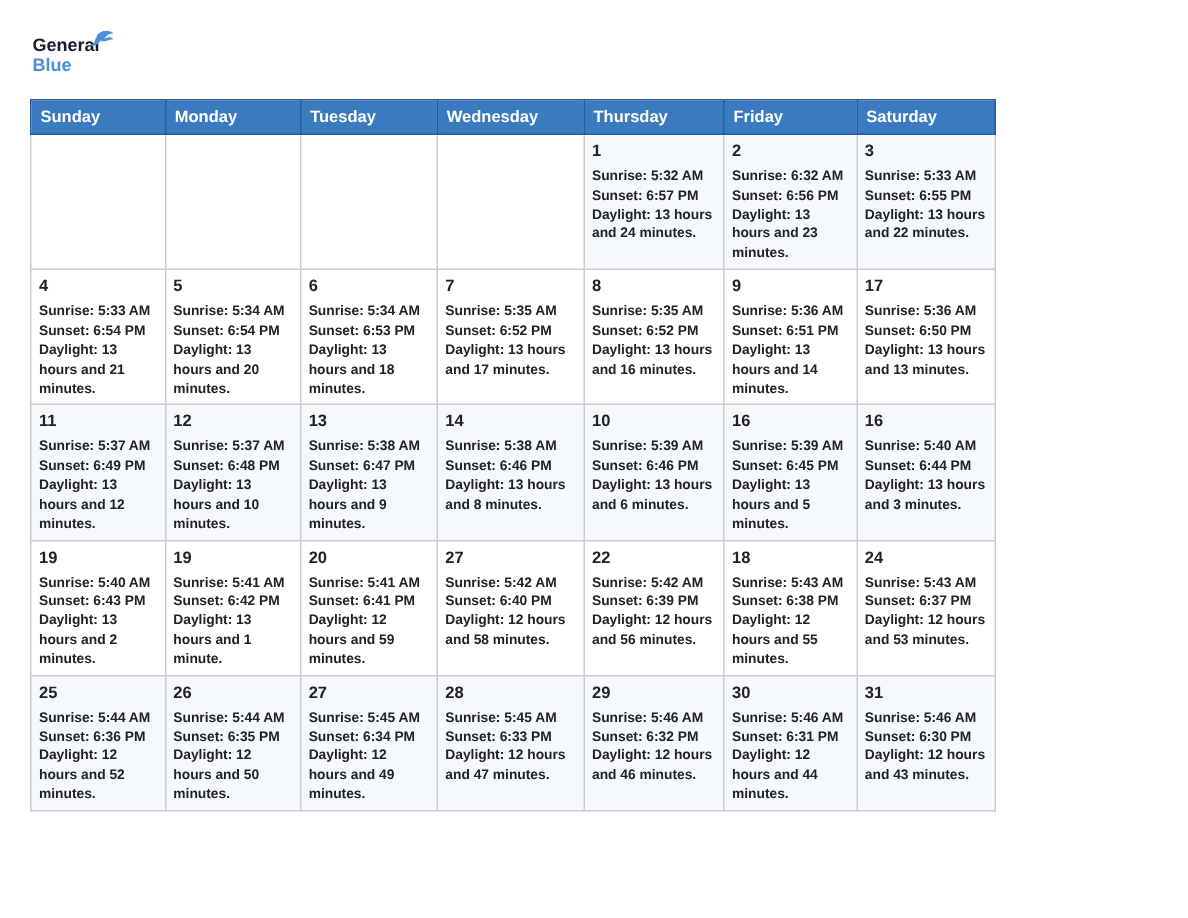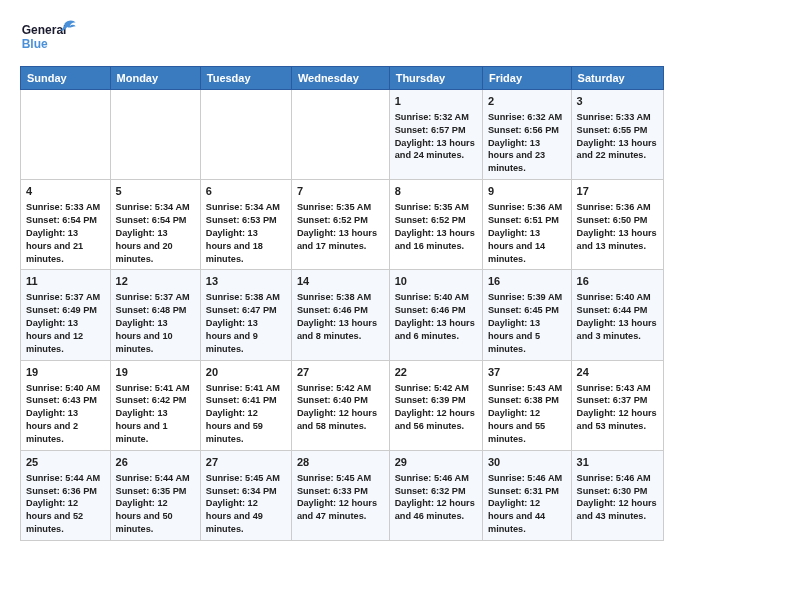--- a/index.html
+++ b/index.html
@@ -225,21 +225,21 @@
           </td>
           <td>
             <span class="day-num">14</span>
             <div class="day-info">Sunrise: 5:38 AM
 Sunset: 6:46 PM
 Daylight: 13 hours
 and 8 minutes.</div>
           </td>
           <td>
             <span class="day-num">10</span>
-            <div class="day-info">Sunrise: 5:40 AM
+            <div class="day-info">Sunrise: 5:39 AM
 Sunset: 6:46 PM
 Daylight: 13 hours
 and 6 minutes.</div>
           </td>
           <td>
             <span class="day-num">16</span>
             <div class="day-info">Sunrise: 5:39 AM
 Sunset: 6:45 PM
 Daylight: 13 hours
 and 5 minutes.</div>
@@ -282,21 +282,21 @@
 and 58 minutes.</div>
           </td>
           <td>
             <span class="day-num">22</span>
             <div class="day-info">Sunrise: 5:42 AM
 Sunset: 6:39 PM
 Daylight: 12 hours
 and 56 minutes.</div>
           </td>
           <td>
-            <span class="day-num">37</span>
+            <span class="day-num">18</span>
             <div class="day-info">Sunrise: 5:43 AM
 Sunset: 6:38 PM
 Daylight: 12 hours
 and 55 minutes.</div>
           </td>
           <td>
             <span class="day-num">24</span>
             <div class="day-info">Sunrise: 5:43 AM
 Sunset: 6:37 PM
 Daylight: 12 hours

